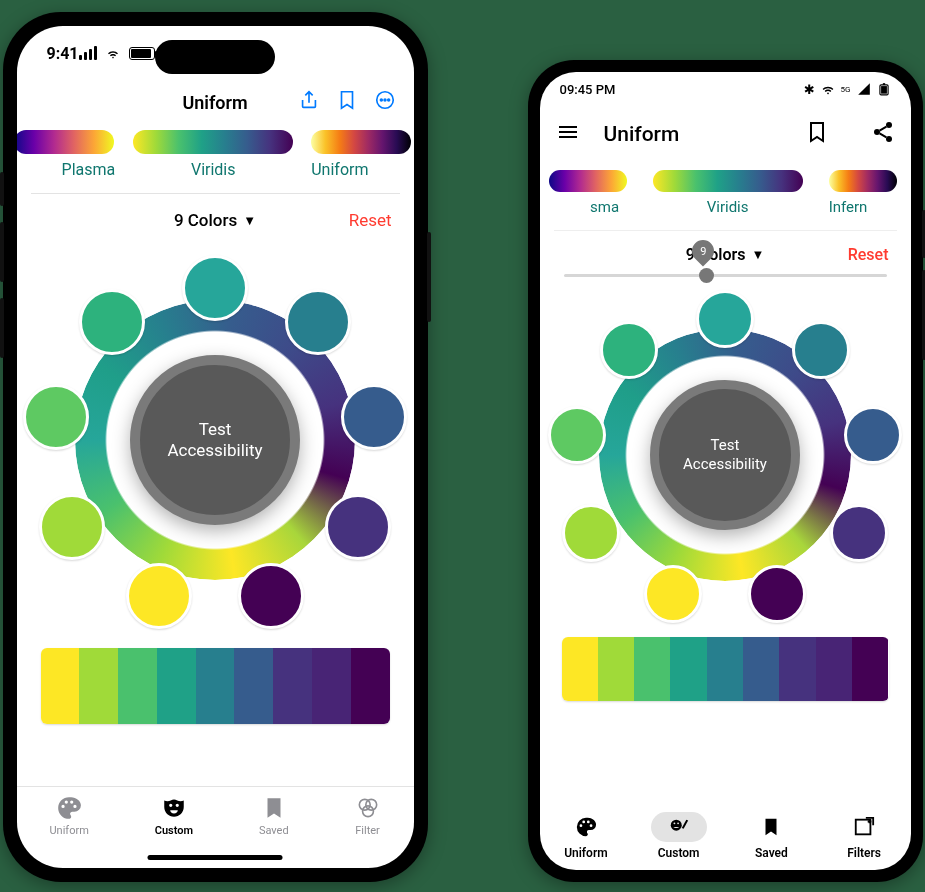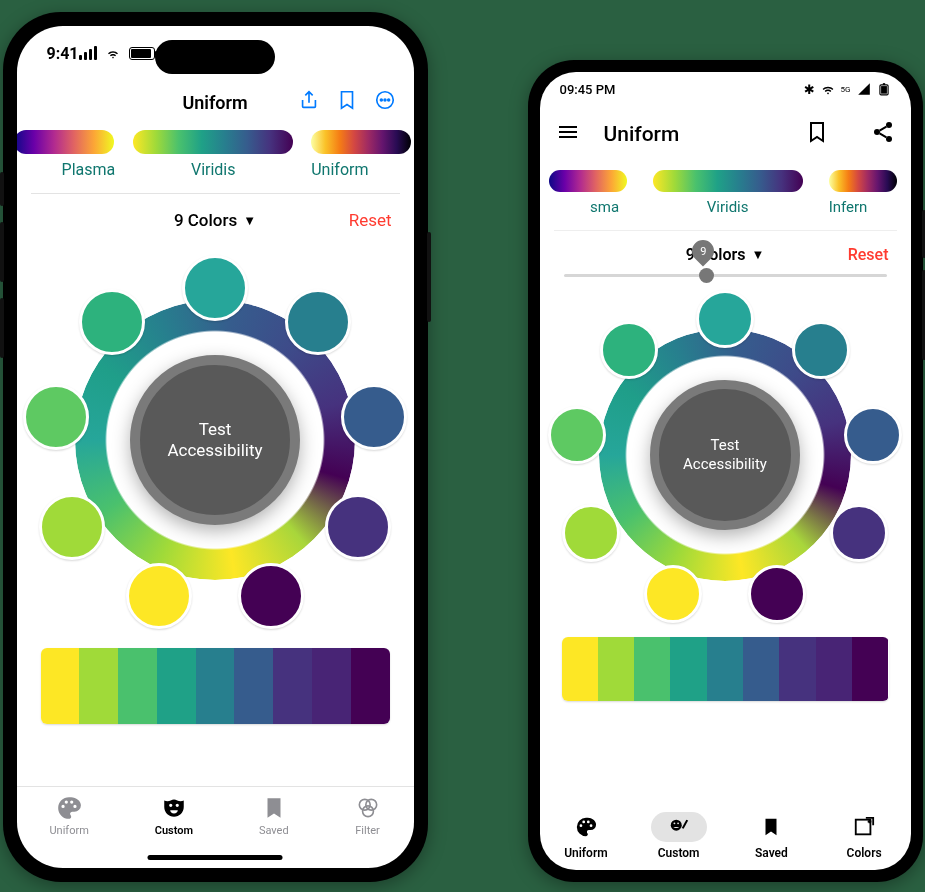--- a/index.html
+++ b/index.html
@@ -424,17 +424,17 @@
         <span>Saved</span>
       </div>
       <div class="and-tab">
         <div class="icn">
             <svg viewBox="0 0 24 24">
               <rect x="3" y="4" width="16" height="16" fill="none" stroke="#000" stroke-width="2"></rect>
               <path d="M14 2h8v8" fill="none" stroke="#000" stroke-width="2"></path>
               <path d="M18 4v4M16 6h4" stroke="#000" stroke-width="2"></path>
             </svg>
           </div>
-        <span>Colors</span>
+        <span>Filters</span>
       </div>
     </div>
   </div>
 </div>
 
 </body></html>

